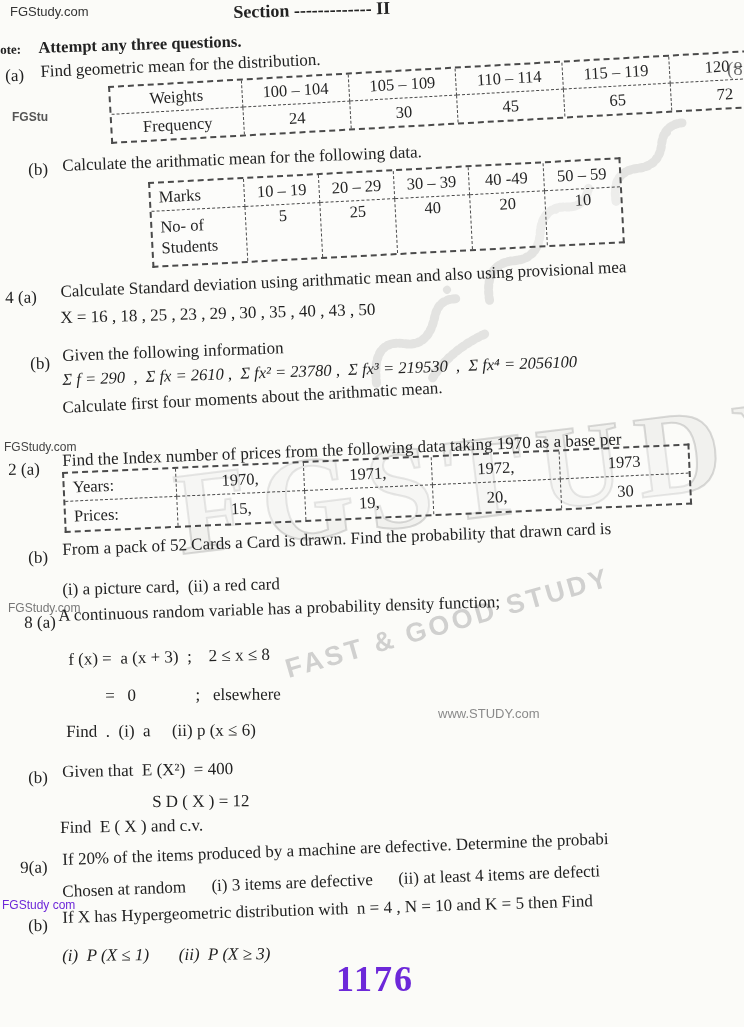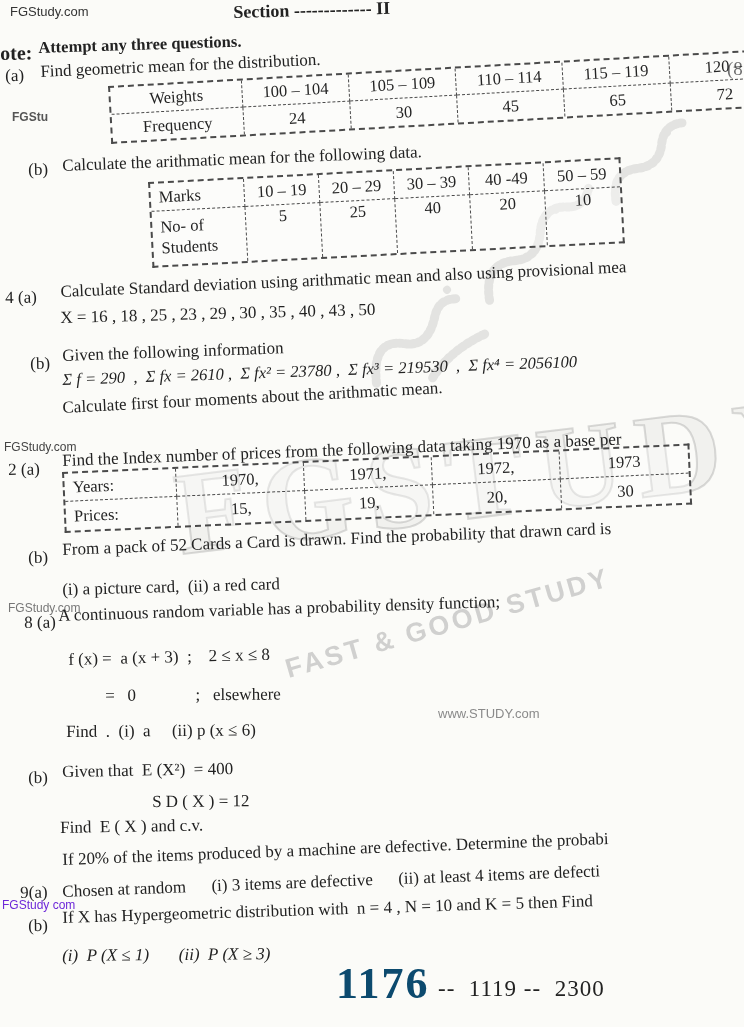--- a/index.html
+++ b/index.html
@@ -71,22 +71,22 @@
     transform:rotate(-16deg);transform-origin:left top;
     white-space:pre;
   }
   .arabic-band{
     position:absolute;left:330px;top:330px;
     transform:rotate(-33deg);transform-origin:left top;
     opacity:0.45;
   }
   .footer-num{
     position:absolute;left:336px;top:958px;
-    font-size:44px;font-weight:bold;letter-spacing:2px;
-    color:#0c4a6e;
+    font-size:36px;font-weight:bold;letter-spacing:2px;
+    color:#6d28d9;
     text-align:right;
   }
   .footer-code{
     position:absolute;left:438px;top:976px;
     font-size:23px;color:#222;letter-spacing:1px;white-space:pre;
   }
 </style>
 </head>
 <body>
 
@@ -105,21 +105,21 @@
         <circle cx="255" cy="22" r="4" fill="#9a9a9a" stroke="none"></circle>
         <circle cx="390" cy="18" r="4" fill="#9a9a9a" stroke="none"></circle>
       </g>
     </svg>
   </div>
 
   <div class="wm" style="left:10px;top:4px;font-size:13px;color:#333;">FGStudy.com</div>
   <div class="line bold t15" style="left:233px;top:2px;font-size:18px;">Section ------------- II</div>
   <div class="line" style="left:727px;top:58px;font-size:19px;">(8</div>
 
-  <div class="line bold t1" style="left:0px;top:42px;font-size:20px;">ote:</div>
+  <div class="line bold t1" style="left:0px;top:42px;font-size:13px;">ote:</div>
   <div class="line bold t18" style="left:38px;top:38px;font-size:16.5px;">Attempt any three questions.</div>
 
   <div class="line t1" style="left:5px;top:66px;">(a)</div>
   <div class="line t25" style="left:40px;top:62px;">Find geometric mean for the distribution.</div>
   <div class="wm" style="left:12px;top:110px;font-size:12px;color:#555;font-weight:bold;">FGStu</div>
 
   <div class="scantable" style="left:108px;top:86px;transform:rotate(-3.2deg);grid-template-columns:132px repeat(5,107px);grid-template-rows:27px 27px;">
     <div class="cell">Weights</div>
     <div class="cell">100 – 104</div>
     <div class="cell">105 – 109</div>
@@ -193,24 +193,23 @@
   <div class="line t15" style="left:68px;top:650px;">f (x) =  a (x + 3)  ;    2 ≤ x ≤ 8</div>
   <div class="line t05" style="left:105px;top:686px;">=   0              ;   elsewhere</div>
   <div class="wm" style="left:438px;top:706px;font-size:13px;color:#8a8a8a;">www.STUDY.com</div>
   <div class="line t05" style="left:66px;top:722px;">Find  .  (i)  a     (ii) p (x ≤ 6)</div>
 
   <div class="line t05" style="left:28px;top:768px;">(b)</div>
   <div class="line t1" style="left:62px;top:762px;">Given that  E (X²)  = 400</div>
   <div class="line t05" style="left:152px;top:792px;">S D ( X ) = 12</div>
   <div class="line t1" style="left:60px;top:818px;">Find  E ( X ) and c.v.</div>
 
-  <div class="line t1" style="left:20px;top:858px;margin-top:25px;">9(a)</div>
+  <div class="line t1" style="left:20px;top:858px;">9(a)</div>
   <div class="line t22" style="left:62px;top:850px;">If 20% of the items produced by a machine are defective. Determine the probabi</div>
   <div class="line t22" style="left:62px;top:882px;">Chosen at random      (i) 3 items are defective      (ii) at least 4 items are defecti</div>
   <div class="wm" style="left:2px;top:898px;font-size:12px;color:#6d28d9;">FGStudy com</div>
   <div class="line t05" style="left:28px;top:916px;">(b)</div>
   <div class="line t18" style="left:62px;top:908px;">If X has Hypergeometric distribution with  n = 4 , N = 10 and K = 5 then Find</div>
   <div class="line eq t05" style="left:62px;top:946px;">(i)  P (X ≤ 1)       (ii)  P (X ≥ 3)</div>
 
   <div class="footer-num">1176</div>
-  <div class="footer-code">--  1119 --  2300</div>
 
 </div>
 
 </body></html>

